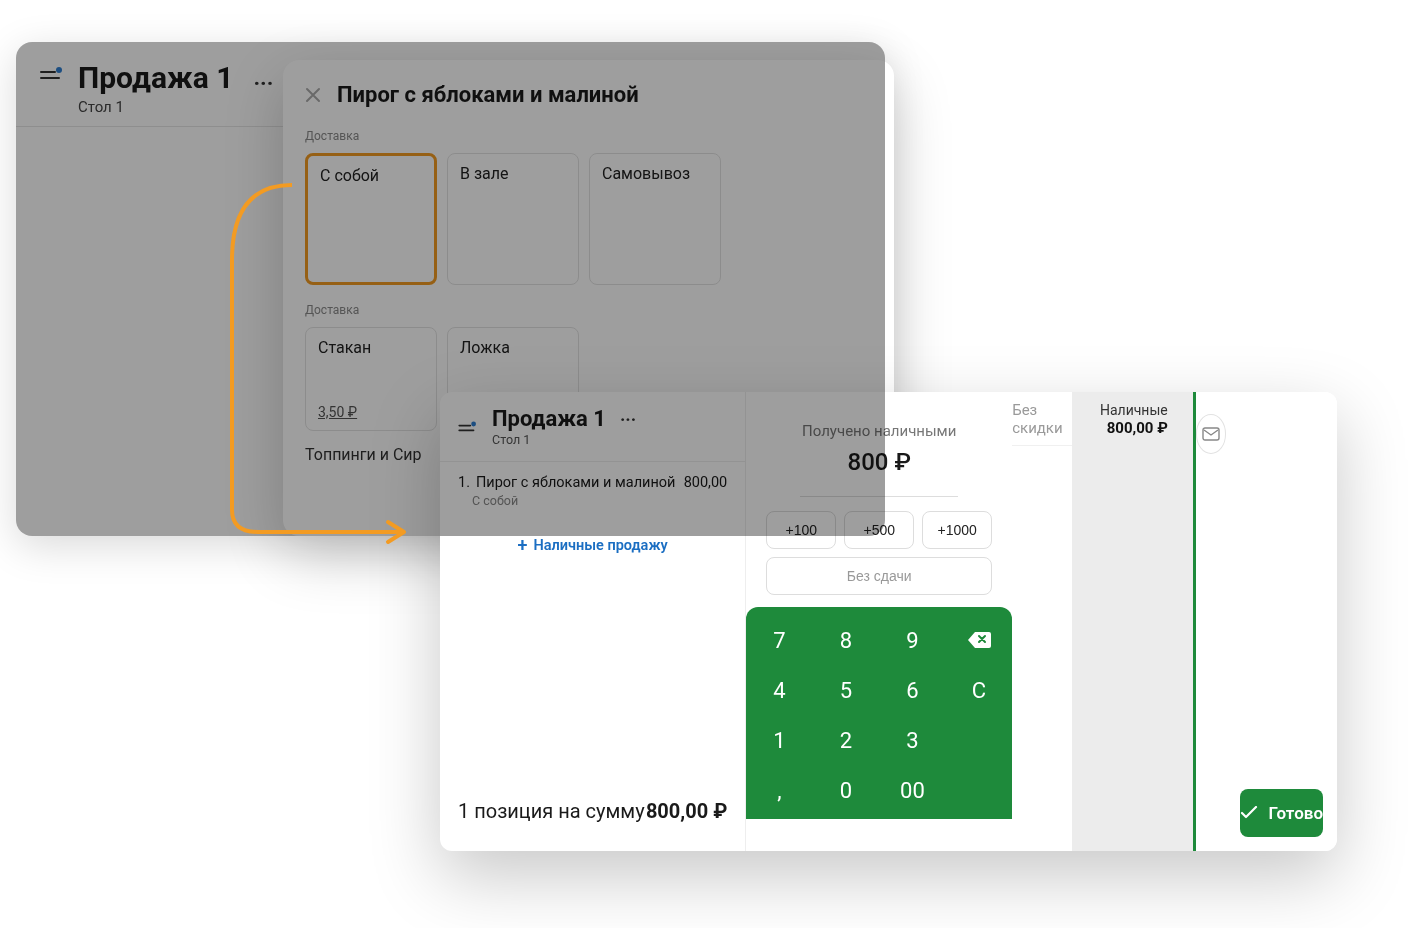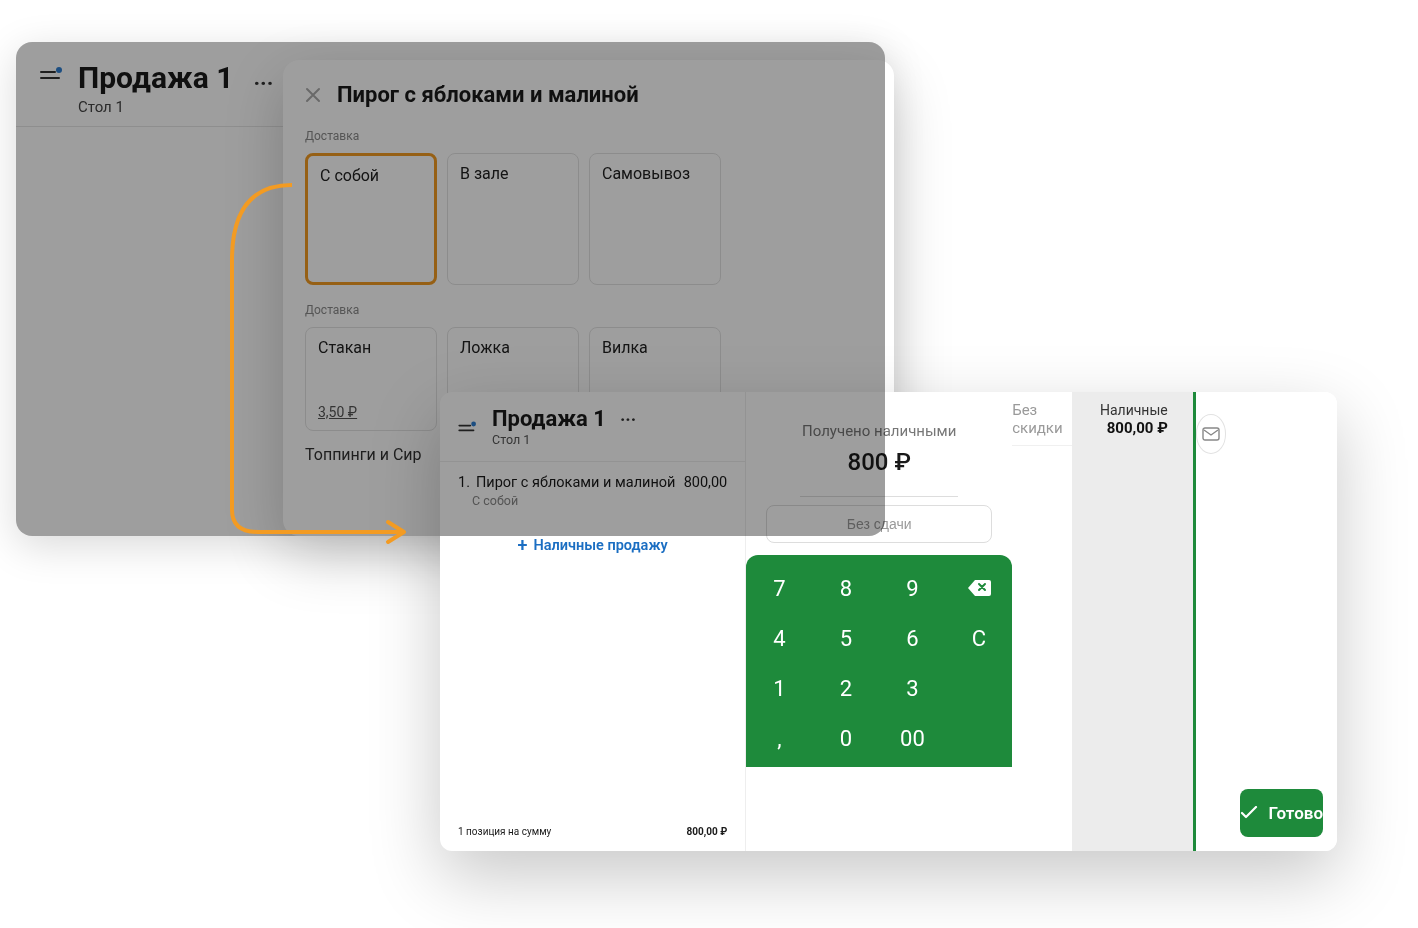--- a/index.html
+++ b/index.html
@@ -48,21 +48,21 @@
 .left-head .t{font-size:22px;font-weight:700;}
 .left-head .dots2{font-size:18px;font-weight:700;margin-left:10px;color:#333;cursor:pointer;}
 .left-head .sub2{font-size:12.5px;color:#555;margin-top:1px;}
 .divider{height:1px;background:#eee;margin-top:6px;}
 .line-item{padding:12px 18px 2px;display:flex;gap:6px;font-size:14.5px;}
 .line-item .name{flex:1;}
 .line-item .val{font-weight:400;}
 .mod{font-size:12.5px;color:#888;padding:0 18px 0 32px;}
 .add-sale{color:#1b6ec2;font-size:14.5px;font-weight:600;text-align:center;padding:26px 0;cursor:pointer;}
 .add-sale .plus{font-size:18px;margin-right:6px;vertical-align:-1px;}
-.left-foot{margin-top:auto;padding:10px 18px 14px;display:flex;justify-content:space-between;font-size:10px;}
+.left-foot{margin-top:auto;padding:10px 18px 28px;display:flex;justify-content:space-between;font-size:20px;}
 .left-foot .tot{font-weight:700;}
 
 .mid{width:299px;background:#fff;padding:12px 12px 0;display:flex;flex-direction:column;}
 .mid-card{background:#fff;border-radius:12px;padding:18px 8px 0;box-shadow:none;}
 .recv-label{text-align:center;color:#777;font-size:15px;}
 .recv-amount{text-align:center;font-size:24px;font-weight:500;margin-top:8px;border-bottom:1px solid #ddd;padding-bottom:20px;width:70%;margin-left:auto;margin-right:auto;}
 .quick{display:flex;gap:8px;margin-top:14px;}
 .quick button{flex:1;height:38px;border:1px solid #ddd;background:#fff;border-radius:8px;font-size:14px;color:#222;cursor:pointer;}
 .nochg{width:100%;height:38px;margin-top:8px;border:1px solid #ddd;background:#fff;border-radius:8px;color:#999;font-size:14px;cursor:pointer;}
 .keypad{background:#1e8a3b;border-radius:12px 12px 0 0;margin:12px -12px 0;padding:8px 0 4px;display:grid;grid-template-columns:repeat(4,1fr);}
@@ -127,23 +127,20 @@
     </div>
     <div class="sec-label" style="padding-top:18px">Доставка</div>
     <div class="tiles short">
       <div class="tile">
           <span>Стакан</span>
           <span class="price">3,50 ₽</span>
         </div>
       <div class="tile">
           <span>Ложка</span>
         </div>
-      <div class="tile">
-          <span>Вилка</span>
-        </div>
     </div>
     <div class="more-sec">Топпинги и Сир</div>
   </div>
 
   <svg class="arrow-svg" viewBox="0 0 240 370">
     <path d="M100 5 Q40 5 40 80 L40 330 Q40 352 66 352 L212 352" fill="none" stroke="#f39b22" stroke-width="4"></path>
     <path d="M212 352 l-16 -10 m16 10 l-16 10" fill="none" stroke="#f39b22" stroke-width="4" stroke-linecap="round"></path>
   </svg>
 
   <div class="front">
@@ -171,20 +168,25 @@
       <div class="left-foot">
         <span>1 позиция на сумму</span>
         <span class="tot">800,00 ₽</span>
       </div>
     </div>
 
     <div class="mid">
       <div class="mid-card">
         <div class="recv-label">Получено наличными</div>
         <div class="recv-amount">800 ₽</div>
+        <div class="quick">
+          <button>+100</button>
+          <button>+500</button>
+          <button>+1000</button>
+        </div>
         <button class="nochg">Без сдачи</button>
       </div>
       <div class="keypad">
         <div class="key">7</div>
         <div class="key">8</div>
         <div class="key">9</div>
         <div class="key">
             <svg viewBox="0 0 24 18">
               <path d="M8 1h14a2 2 0 012 2v12a2 2 0 01-2 2H8l-7-8 7-8z" fill="#fff"></path>
               <path d="M12 5l6 6m0-6l-6 6" stroke="#1e8a3b" stroke-width="2" stroke-linecap="round"></path>

